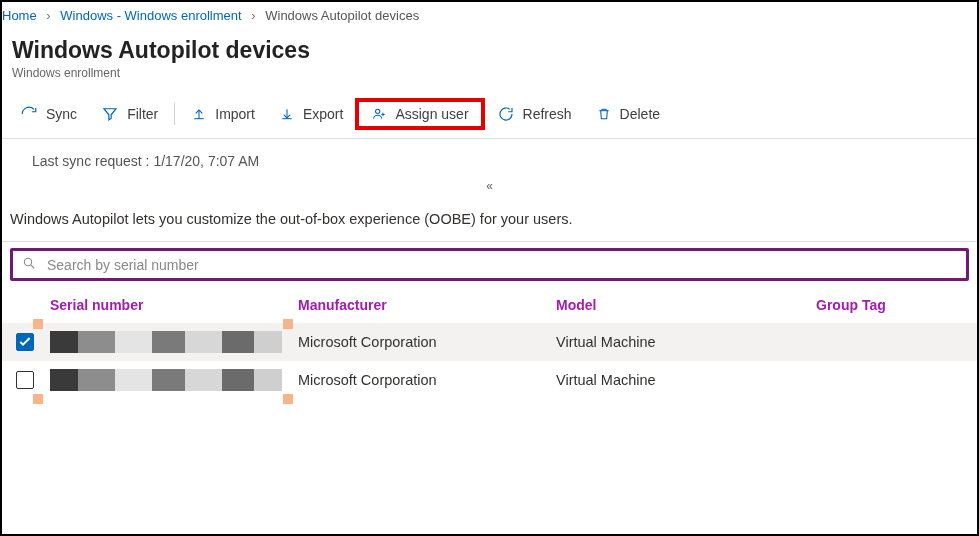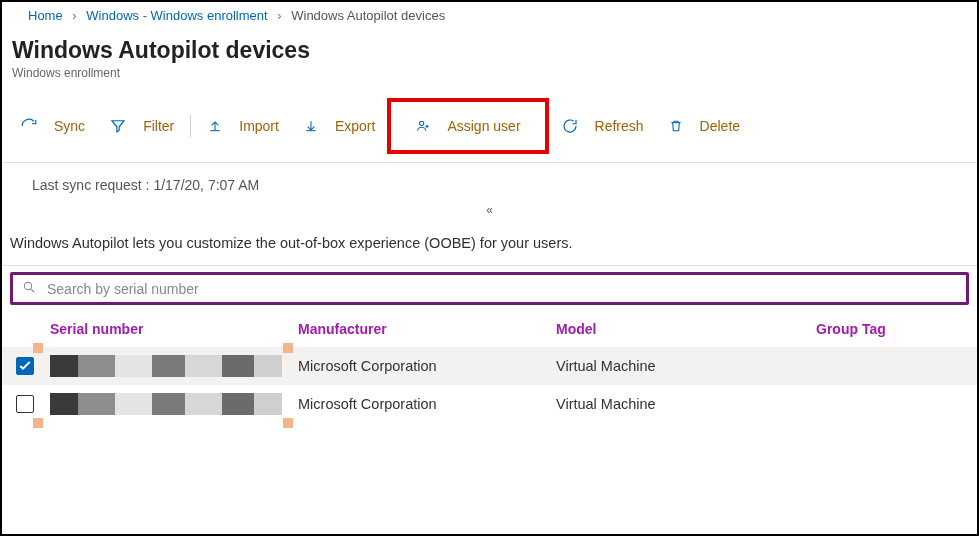--- a/index.html
+++ b/index.html
@@ -9,58 +9,58 @@
     font-size: 14px;
     color: #323130;
     background: #fff;
     border: 2px solid #000;
     width: 979px;
     height: 536px;
     overflow: hidden;
     position: relative;
   }
   .breadcrumb {
-    padding: 6px 10px 4px 26px;
+    padding: 6px 10px 4px 0;
     font-size: 13px;
     color: #555;
   }
   .breadcrumb a { color: #0067b8; text-decoration: none; }
   .breadcrumb .sep { color: #777; margin: 0 6px; }
   .breadcrumb .current { color: #555; }
   .page-head { padding: 4px 10px 2px 10px; }
   .page-title { font-size: 23px; font-weight: 600; margin: 6px 0 0 0; color: #222; }
   .page-sub { font-size: 12px; color: #666; margin-top: 2px; }
   .toolbar {
     display: flex;
     align-items: center;
     padding: 10px 6px 8px 6px;
     gap: 0;
     border-bottom: 1px solid #e1dfdd;
     margin-top: 6px;
   }
   .tbtn {
     display: flex;
     align-items: center;
-    gap: 16px;
+    gap: 8px;
     padding: 4px 12px;
     cursor: pointer;
-    color: #a16207;
+    color: #404040;
     font-size: 14px;
     background: transparent;
     border: none;
   }
   .tbtn .icn { color: #0067b8; display: inline-flex; }
   .divider {
     width: 1px; height: 22px; background: #cfcfcf; margin: 0 4px;
   }
   .highlight-box {
     border: 4px solid #e70000;
     display: flex;
     align-items: flex-end;
-    padding: 12px;
+    padding: 0;
   }
   .status-row {
     display: flex;
     justify-content: space-between;
     padding: 14px 18px 6px 30px;
     font-size: 14px;
     color: #555;
   }
   .collapse-row { text-align: center; color: #605e5c; padding: 4px 0 10px 0; cursor: pointer; font-size: 12px;}
   .desc { padding: 8px 10px 14px 8px; font-size: 14.5px; color: #323130; border-bottom: 1px solid #e1dfdd;}

